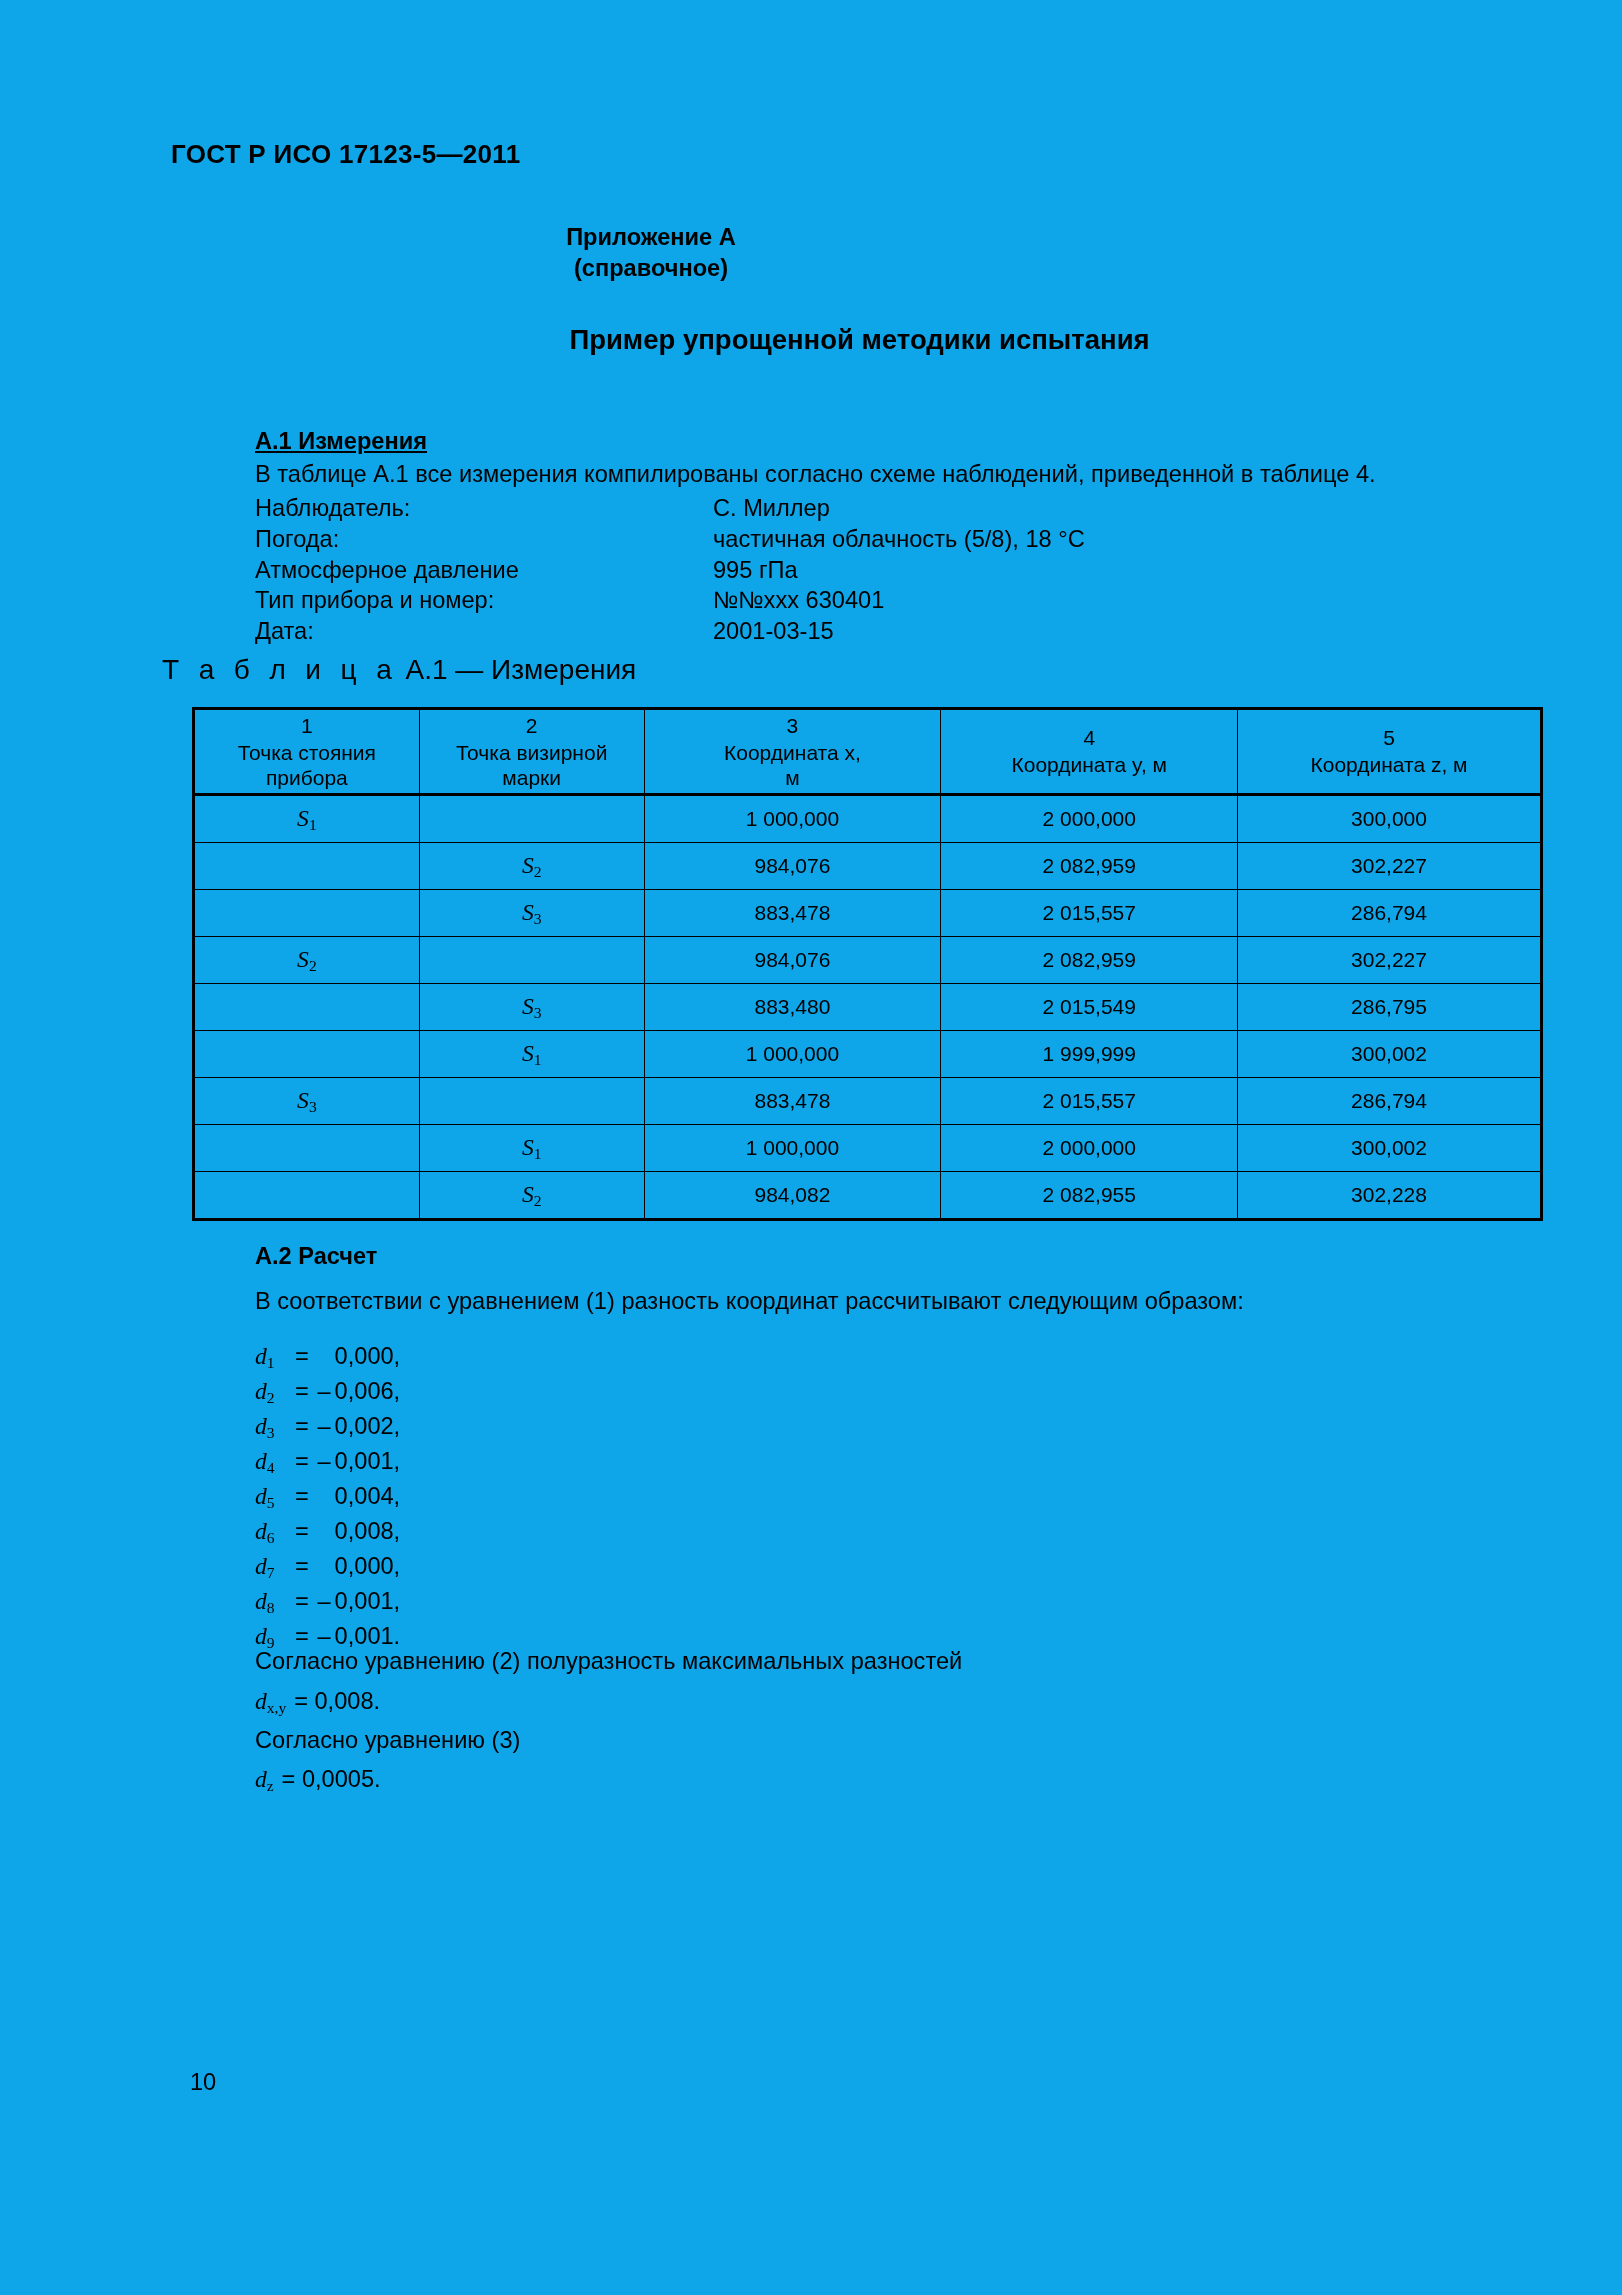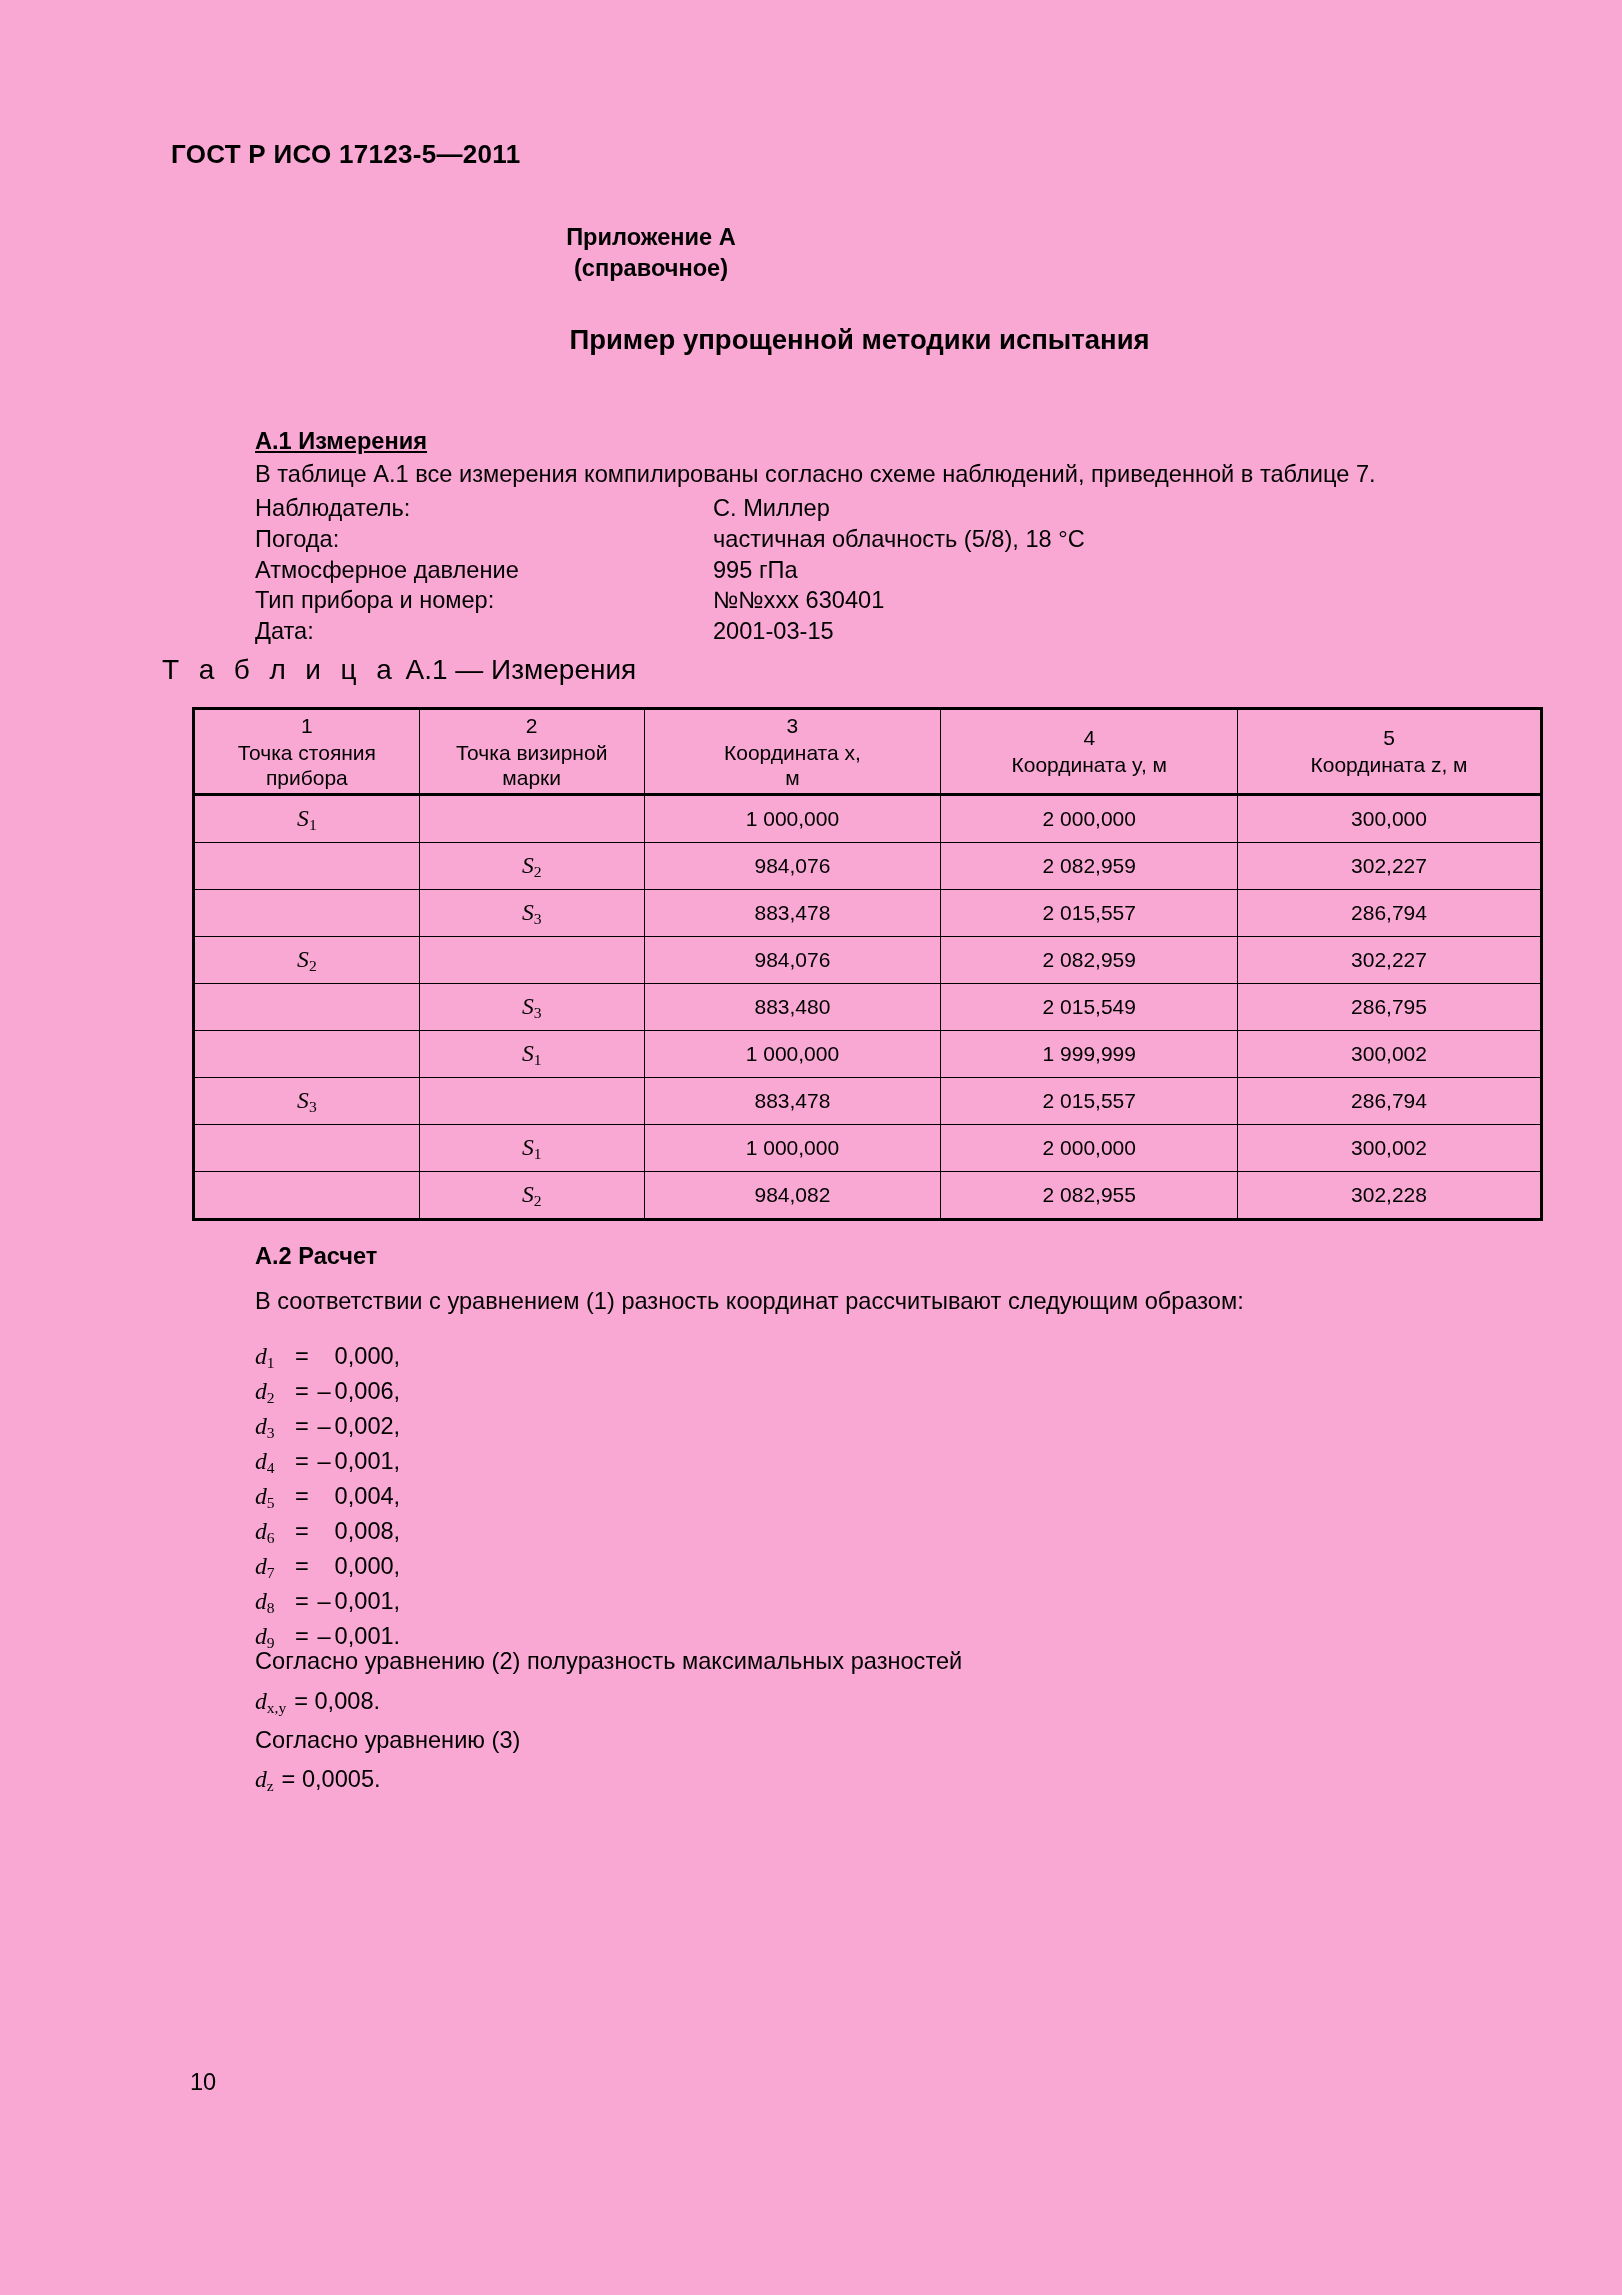--- a/index.html
+++ b/index.html
@@ -4,21 +4,21 @@
 <style>
   html, body {
     margin: 0;
     padding: 0;
     background: #ffffff;
   }
   .page {
     position: relative;
     width: 1623px;
     height: 2295px;
-    background: #f9a8d4;
+    background: #0ea5e9;
     font-family: "Liberation Sans", sans-serif;
     color: #000000;
     box-sizing: border-box;
   }
 
   
   .doc-header {
     position: absolute;
     left: 171px;
     top: 139px;
@@ -199,21 +199,21 @@
 
   <div class="annex-block">
     <span class="annex-line">Приложение А</span>
     <span class="annex-line">(справочное)</span>
   </div>
 
   <div class="annex-title">Пример упрощенной методики испытания</div>
 
   <div class="sec-heading" id="a1-heading">А.1 Измерения</div>
 
-  <div class="body-line" id="a1-intro">В таблице А.1 все измерения компилированы согласно схеме наблюдений, приведенной в таблице 7.</div>
+  <div class="body-line" id="a1-intro">В таблице А.1 все измерения компилированы согласно схеме наблюдений, приведенной в таблице 4.</div>
 
   <table class="kv-table">
     <tbody>
       <tr>
         <td class="kv-key">Наблюдатель:</td>
         <td class="kv-val">С. Миллер</td>
       </tr>
       <tr>
         <td class="kv-key">Погода:</td>
         <td class="kv-val">частичная облачность (5/8), 18 °C</td>

